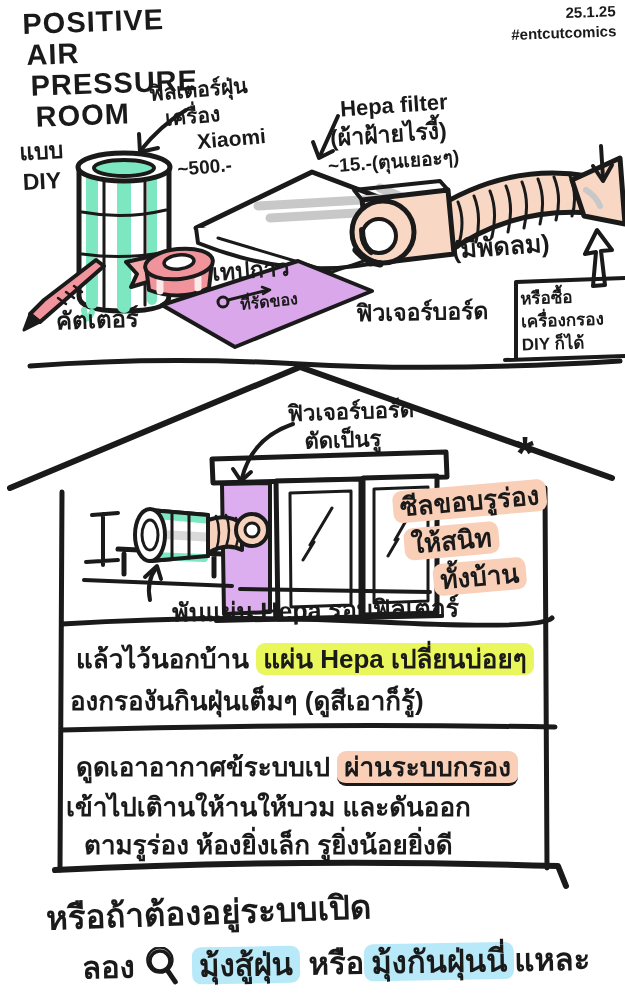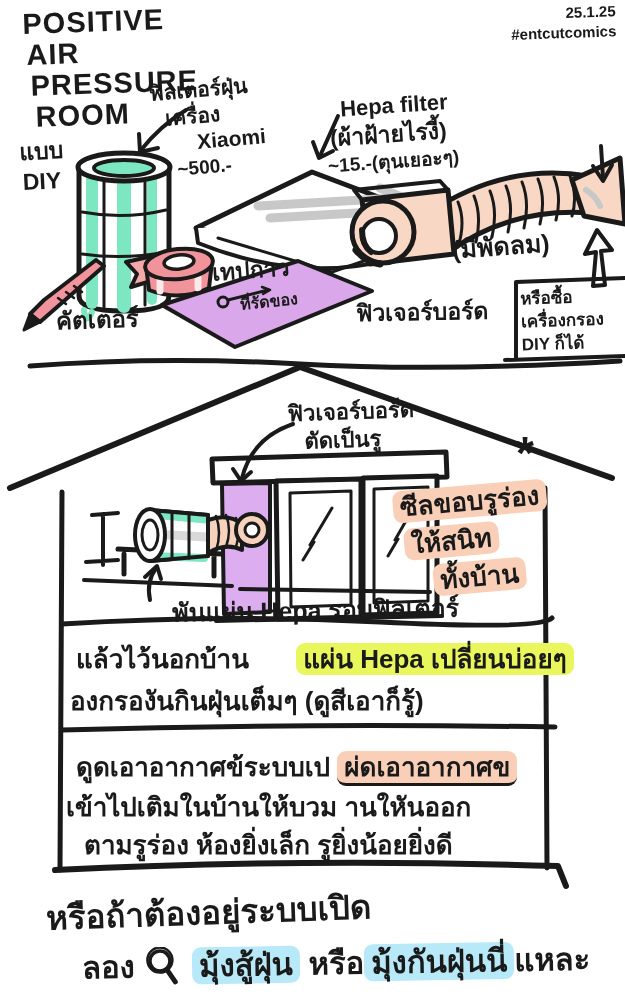--- a/index.html
+++ b/index.html
@@ -4,21 +4,21 @@
 <style>
   html,body{margin:0;padding:0;background:#e8e8e8;}
   .canvas{
     position:relative;width:625px;height:1000px;background:#ffffff;overflow:hidden;
     font-family:"Liberation Sans","DejaVu Sans",sans-serif;color:#1a1a1a;
   }
   .art{position:absolute;left:0;top:0;width:625px;height:1000px;}
   .abs{position:absolute;white-space:nowrap;font-weight:700;}
   .ttl{font-weight:800;font-size:29px;line-height:31px;letter-spacing:1px;transform:rotate(-2deg);}
   .hl{border-radius:9px;padding:1px 7px;}
-  .hl-yellow{background:#e9f65c;margin-left:40px;}
+  .hl-yellow{background:#e9f65c;}
   .hl-blue{background:#b8e9f8;}
   .hl-peach{background:#f9cfb8;}
   .und{border-bottom:3px solid #1a1a1a;padding-bottom:1px;}
   .sm{display:block;}
 </style>
 </head>
 <body>
 
 <div class="canvas">
 
@@ -226,23 +226,23 @@
   </div>
 
   <div class="abs" style="left:172px;top:590px;font-size:25px;transform:rotate(-1deg)">พันแผ่น Hepa รอบฟิลเตอร์</div>
 
   <div class="abs" style="left:76px;top:638px;font-size:26px">
     <span>แล้วไว้นอกบ้าน </span><span class="hl hl-yellow">แผ่น Hepa เปลี่ยนบ่อยๆ</span>
   </div>
   <div class="abs" style="left:70px;top:680px;font-size:26px">องกรองันกินฝุ่นเต็มๆ (ดูสีเอาก็รู้)</div>
 
   <div class="abs" style="left:76px;top:746px;font-size:26px">
-    <span>ดูดเอาอากาศข้ระบบเป </span><span class="hl hl-peach und">ผ่ดเอาอากาศข</span>
-  </div>
-  <div class="abs" style="left:66px;top:786px;font-size:26px">เข้าไปเติมในบ้านให้บวม านใหันออก</div>
+    <span>ดูดเอาอากาศข้ระบบเป </span><span class="hl hl-peach und">ผ่านระบบกรอง</span>
+  </div>
+  <div class="abs" style="left:66px;top:786px;font-size:26px">เข้าไปเติานให้านให้บวม และดันออก</div>
   <div class="abs" style="left:84px;top:824px;font-size:26px">ตามรูร่อง ห้องยิ่งเล็ก รูยิ่งน้อยยิ่งดี</div>
 
   <div class="abs" style="left:46px;top:886px;font-size:33px;transform:rotate(-2deg)">หรือถ้าต้องอยู่ระบบเปิด</div>
 
   <div class="abs" style="left:82px;top:938px;font-size:31px;transform:rotate(-1deg)">
     <span>ลอง</span>
     <svg width="36" height="40" viewBox="0 0 36 40" style="vertical-align:-10px;margin:0 2px">
       <g fill="none" stroke="#1a1a1a" stroke-linecap="round">
         <circle cx="15" cy="14" r="10" stroke-width="3.5"></circle>
         <circle cx="15" cy="13" r="12.5" stroke-width="2.5"></circle>

